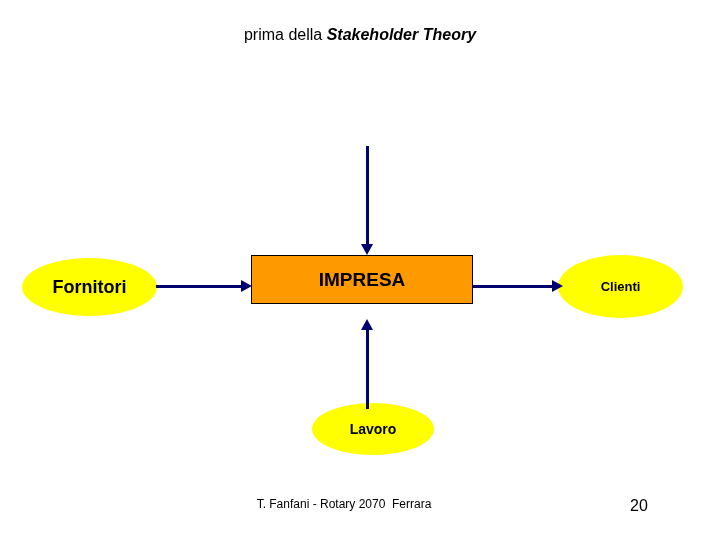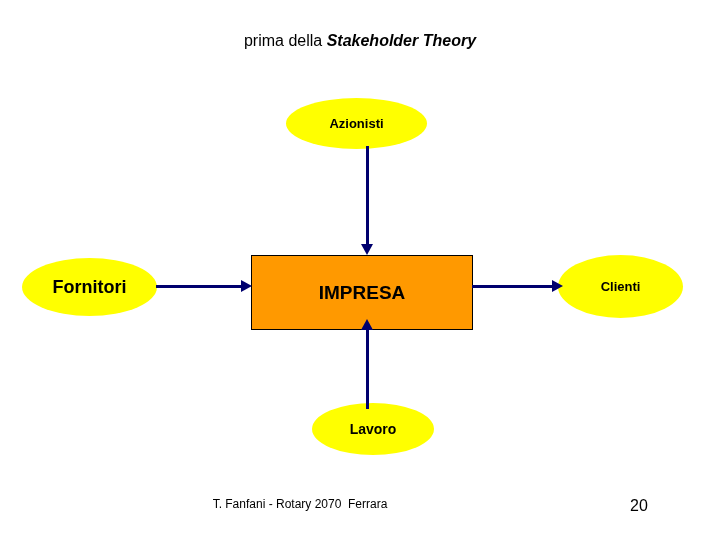--- a/index.html
+++ b/index.html
@@ -29,21 +29,21 @@
   }
   #slide-title {
     font-size: 21px;
     font-weight: bold;
     color: #000000;
     letter-spacing: 0.1px;
     line-height: 1.15;
     white-space: nowrap;
   }
   #slide-subtitle {
-    margin-top: 14px;
+    margin-top: 8px;
     font-size: 16px;
     color: #000000;
     line-height: 1.15;
     white-space: nowrap;
   }
   #slide-subtitle .plain { font-weight: normal; font-style: normal; }
   #slide-subtitle .emph  { font-weight: bold; font-style: italic; }
 
   
   .node-ellipse {
@@ -76,21 +76,21 @@
   #node-lavoro {
     left: 312px;  top: 403px;
     width: 122px; height: 52px;
     font-size: 14px;
     justify-content: center;
   }
 
   #node-impresa {
     position: absolute;
     left: 251px; top: 255px;
-    width: 222px; height: 75px;
+    width: 222px; height: 49px;
     background: #FF9900;
     border: 1px solid #000000;
     box-sizing: border-box;
     display: flex;
     align-items: center;
     justify-content: center;
     color: #000000;
     font-size: 19px;
     font-weight: bold;
   }
@@ -151,40 +151,38 @@
 
   
   #footer-note {
     position: absolute;
     left: 0; top: 497px;
     width: 600px;
     text-align: center;
     font-size: 12px;
     color: #000000;
     white-space: pre;
+    padding-left: 44px;
   }
   #page-number {
     position: absolute;
     left: 630px; top: 497px;
     font-size: 16px;
     color: #000000;
   }
 </style>
 </head>
 <body>
 
 <div id="slide">
 
   <div id="title-block">
     <div id="slide-subtitle"><span class="plain">prima della </span><span class="emph">Stakeholder Theory</span></div>
   </div>
 
-  <div class="node-ellipse" id="node-azionisti">
-    <span>Azionisti</span>
-  </div>
 
   <div class="node-ellipse" id="node-fornitori">
     <span>Fornitori</span>
   </div>
 
   <div class="node-ellipse" id="node-clienti">
     <span>Clienti</span>
   </div>
 
   <div class="node-ellipse" id="node-lavoro">

